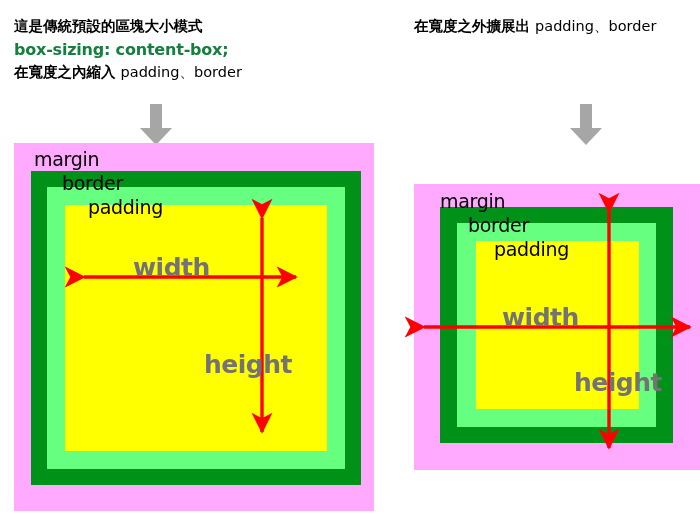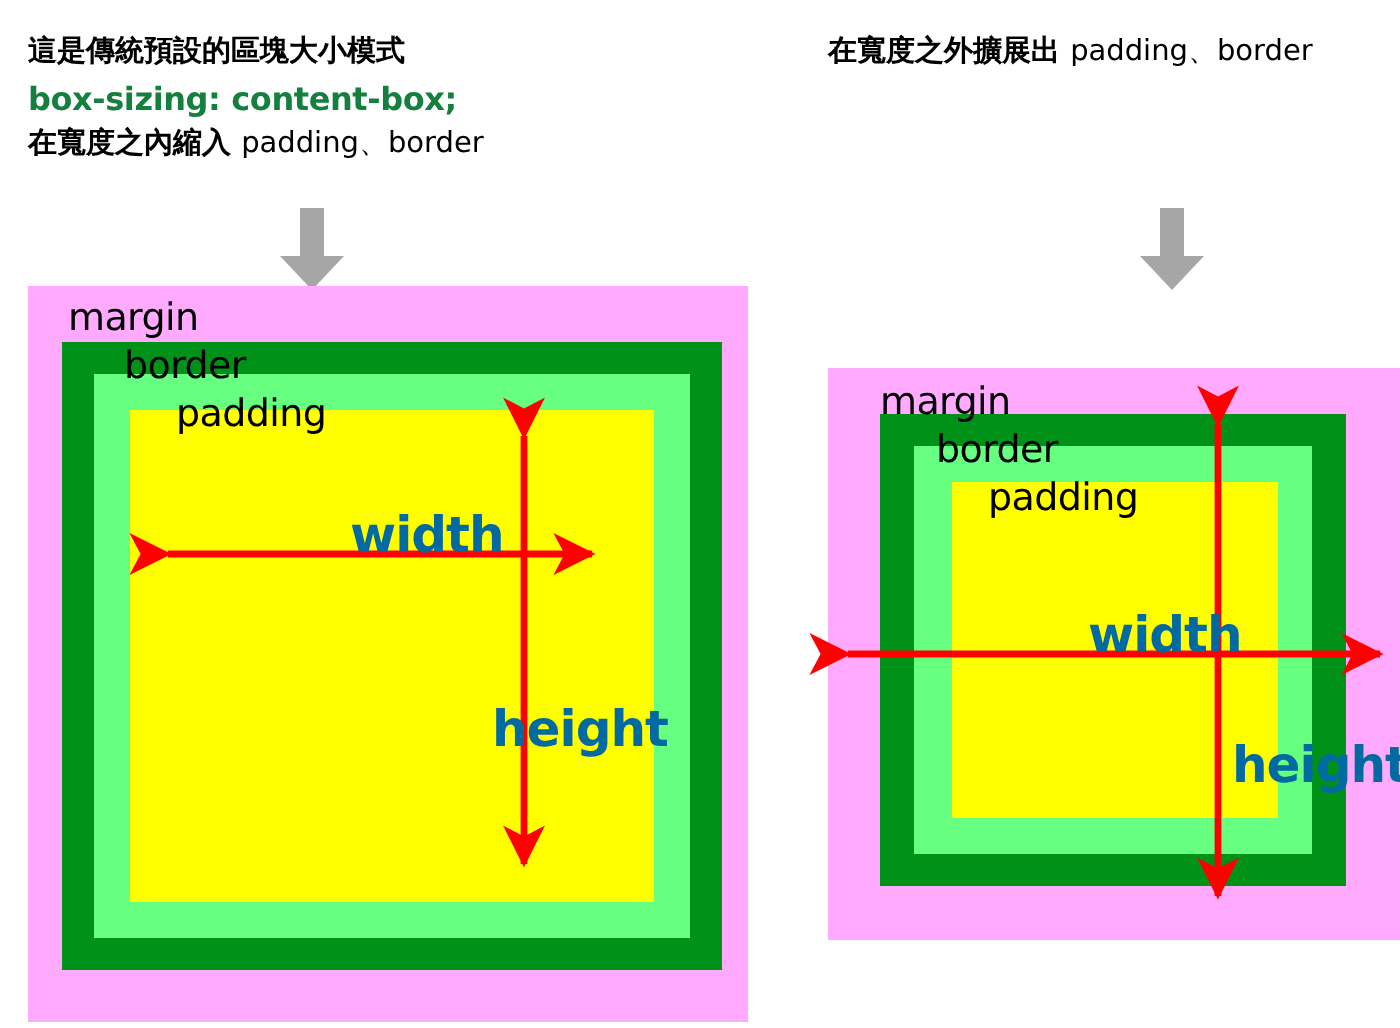--- a/index.html
+++ b/index.html
@@ -98,24 +98,23 @@
 
   #label-margin-right  { left: 440px; top: 190px; }
   #label-border-right  { left: 468px; top: 214px; }
   #label-padding-right { left: 494px; top: 238px; }
 
   
   .dim-label {
     position: absolute;
     font-size: 25px;
     font-weight: bold;
-    color: #0369a1;
+    color: #737373;
     white-space: nowrap;
     letter-spacing: -0.5px;
-    margin-left: 42px;
   }
   #label-width-left  { left: 133px; top: 253px; }
   #label-height-left { left: 204px; top: 350px; }
 
   #label-width-right  { left: 502px; top: 303px; }
   #label-height-right { left: 574px; top: 368px; }
 
   
   .arrow-layer {
     position: absolute;

